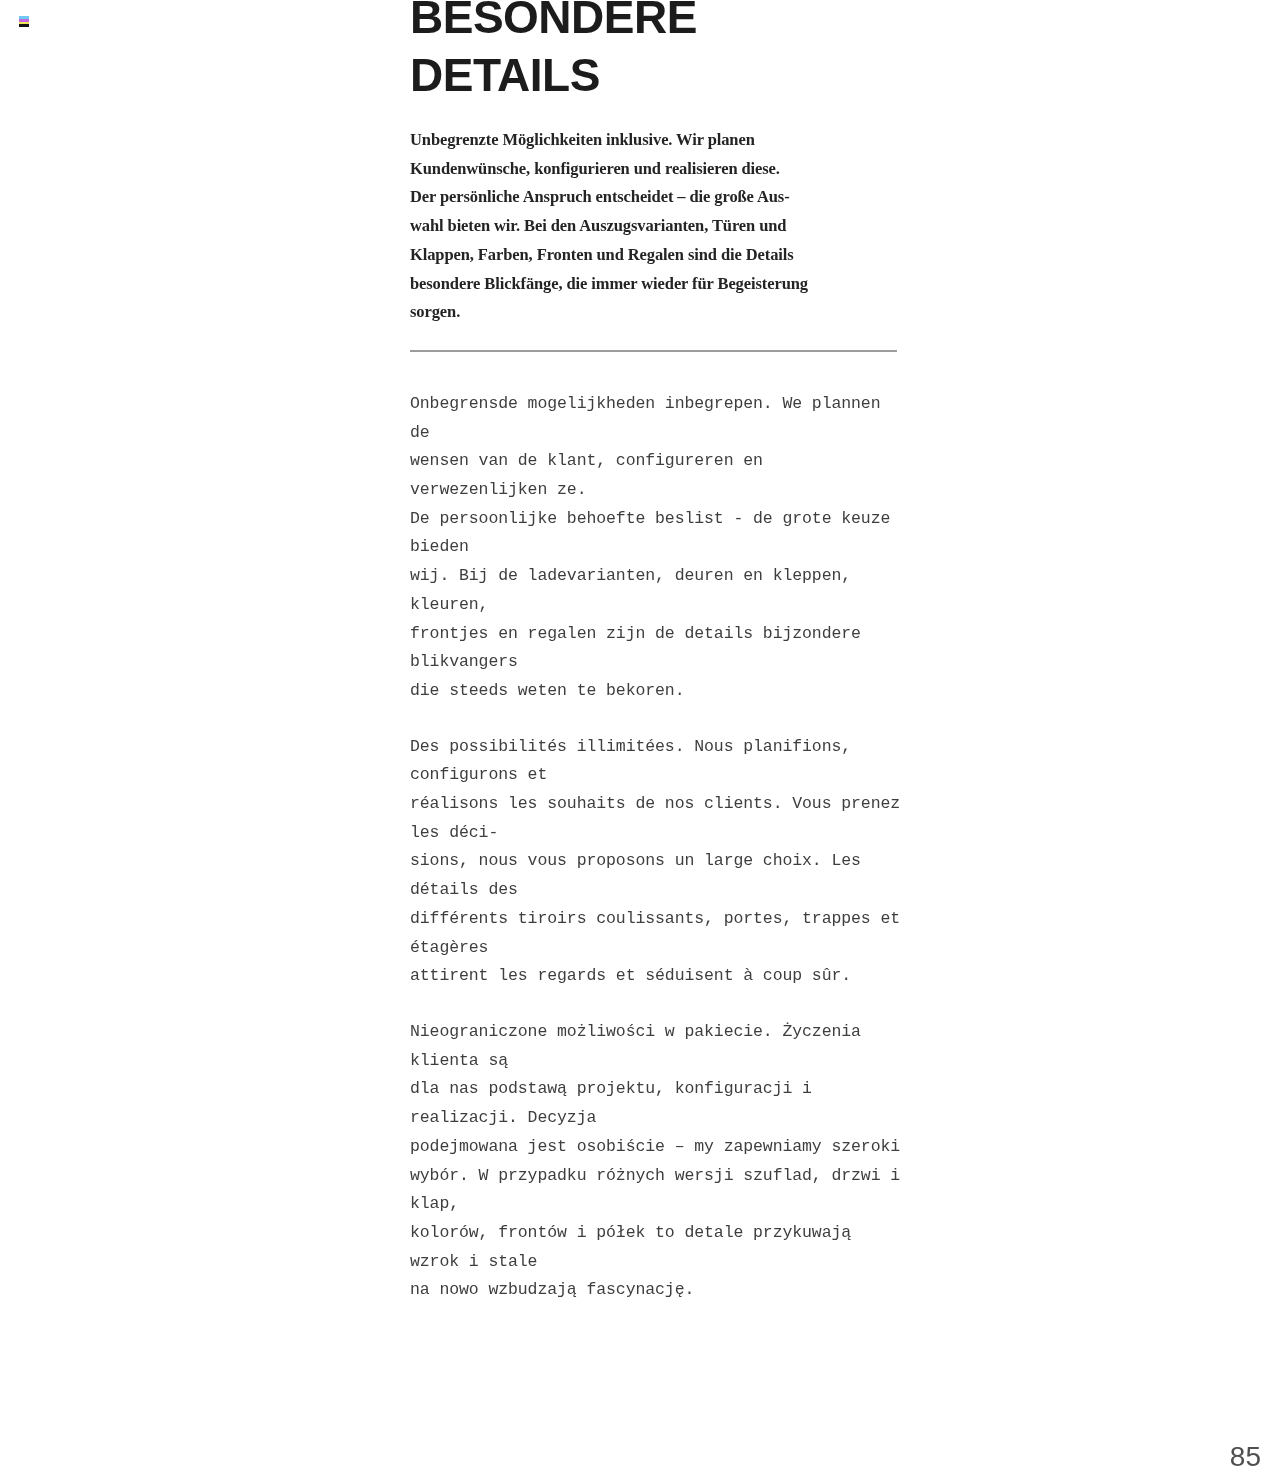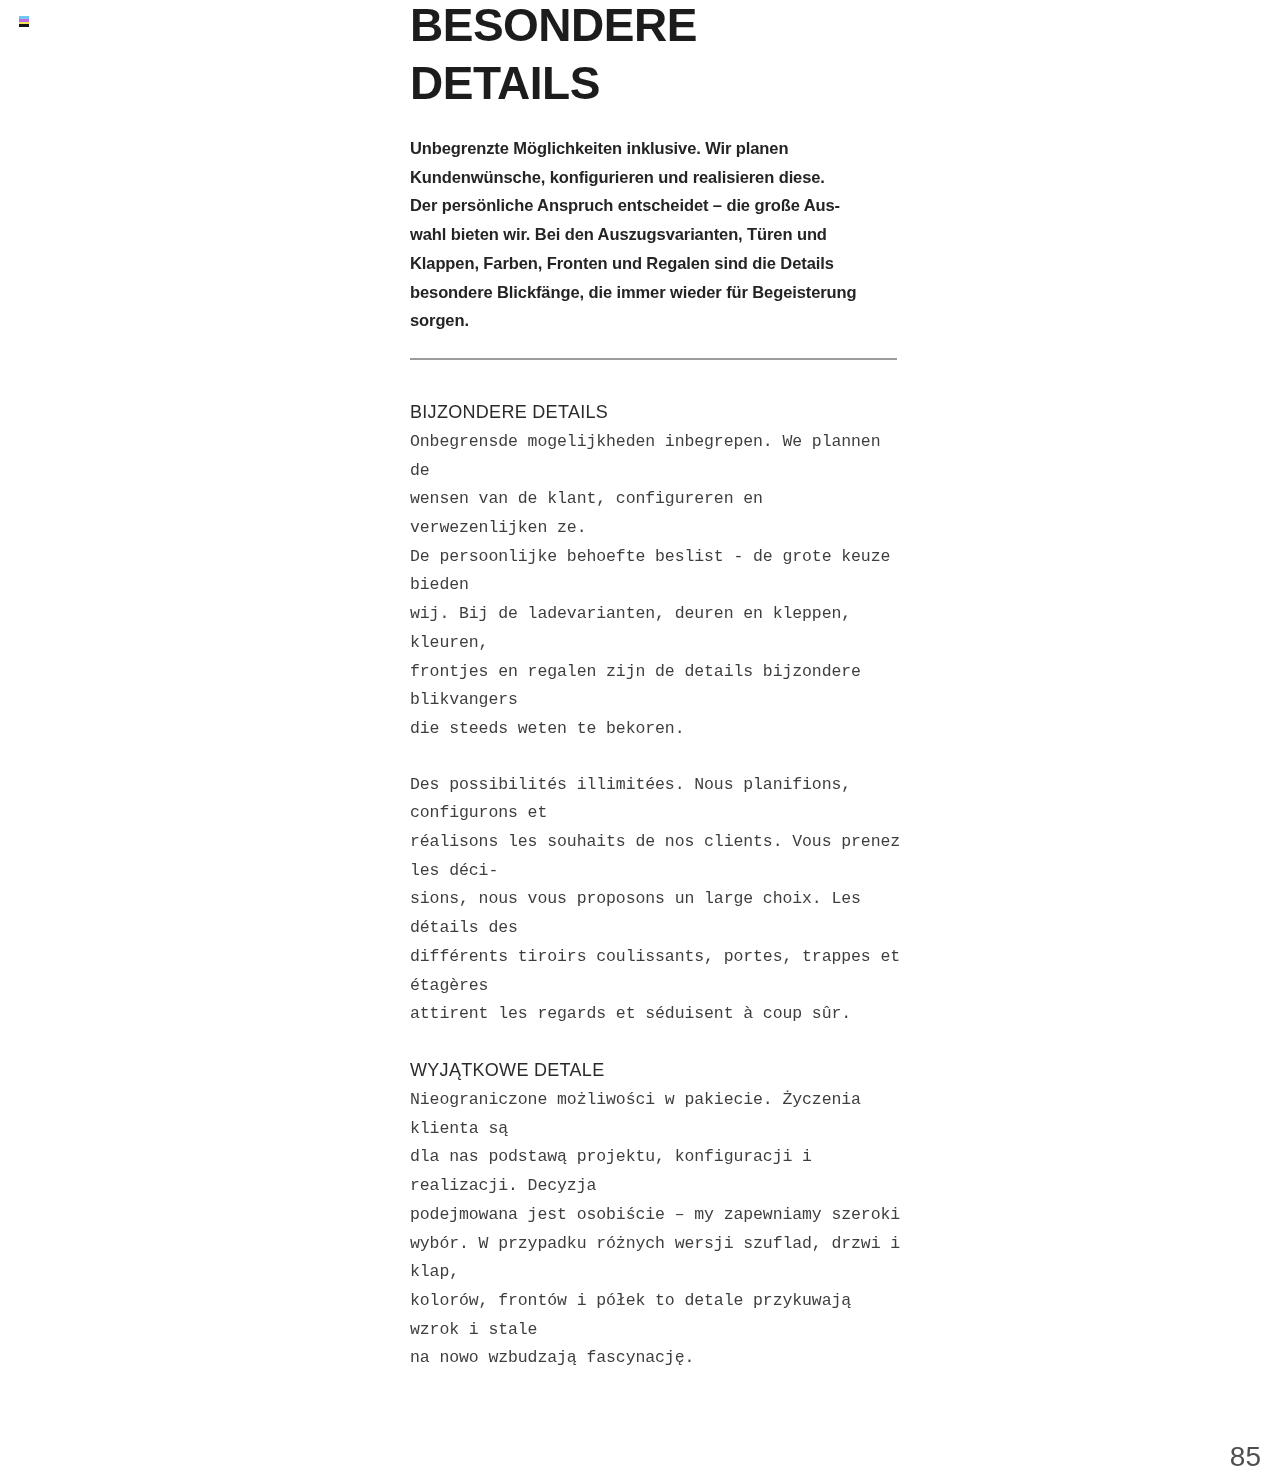--- a/index.html
+++ b/index.html
@@ -24,21 +24,21 @@
     height: 11px;
     display: flex;
     flex-direction: column;
   }
   .color-strip .stripe { flex: 1 1 auto; }
 
   
   .content {
     position: absolute;
     left: 410px;
-    top: 16px;
+    top: 8px;
     width: 496px;
   }
 
   .page-title {
     margin: -20px 0 0 0;
     font-size: 46px;
     line-height: 58px;
     font-weight: 800;
     letter-spacing: -0.5px;
     color: #1c1c1c;
@@ -46,20 +46,21 @@
   }
 
   .lead {
     margin: 22px 0 0 0;
     font-size: 16.5px;
     line-height: 28.7px;
     font-weight: 700;
     letter-spacing: -0.1px;
     color: #242424;
     white-space: pre-line;
+    font-family: Liberation Serif, serif;
   }
 
   .divider {
     border: none;
     border-top: 2px solid #9c9c9c;
     margin: 23px 0 0 0;
     width: 487px;
   }
 
   .section { margin-top: 27px; }
@@ -113,39 +114,37 @@
 Kundenwünsche, konfigurieren und realisieren diese.
 Der persönliche Anspruch entscheidet – die große Aus-
 wahl bieten wir. Bei den Auszugsvarianten, Türen und
 Klappen, Farben, Fronten und Regalen sind die Details
 besondere Blickfänge, die immer wieder für Begeisterung
 sorgen.</p>
 
   <hr class="divider">
 
   <div class="section">
-    <h2 class="section-heading">BIJZONDERE DETAILS</h2>
     <p class="section-body">Onbegrensde mogelijkheden inbegrepen. We plannen de
 wensen van de klant, configureren en verwezenlijken ze.
 De persoonlijke behoefte beslist - de grote keuze bieden
 wij. Bij de ladevarianten, deuren en kleppen, kleuren,
 frontjes en regalen zijn de details bijzondere blikvangers
 die steeds weten te bekoren.</p>
   </div>
 
   <div class="section">
     <p class="section-body">Des possibilités illimitées. Nous planifions, configurons et
 réalisons les souhaits de nos clients. Vous prenez les déci-
 sions, nous vous proposons un large choix. Les détails des
 différents tiroirs coulissants, portes, trappes et étagères
 attirent les regards et séduisent à coup sûr.</p>
   </div>
 
   <div class="section">
-    <h2 class="section-heading">WYJĄTKOWE DETALE</h2>
     <p class="section-body">Nieograniczone możliwości w pakiecie. Życzenia klienta są
 dla nas podstawą projektu, konfiguracji i realizacji. Decyzja
 podejmowana jest osobiście – my zapewniamy szeroki
 wybór. W przypadku różnych wersji szuflad, drzwi i klap,
 kolorów, frontów i półek to detale przykuwają wzrok i stale
 na nowo wzbudzają fascynację.</p>
   </div>
 </div>
 
 <div class="page-number">85</div>

